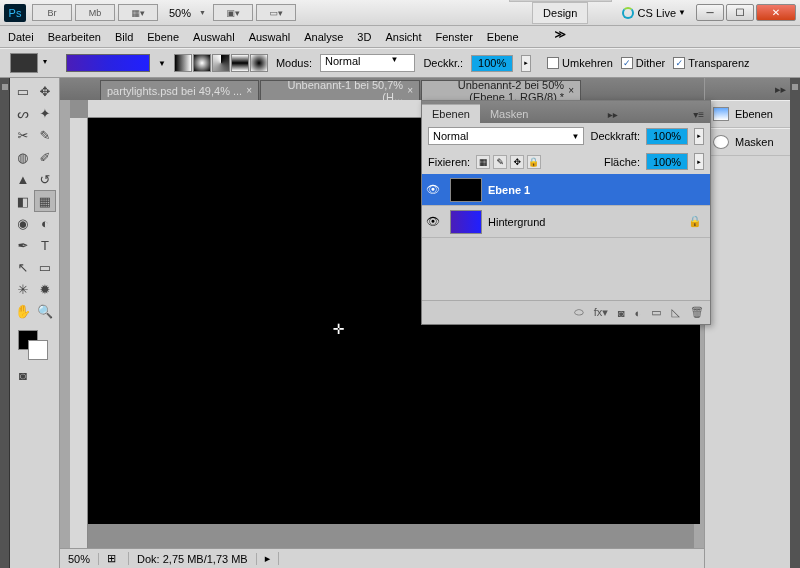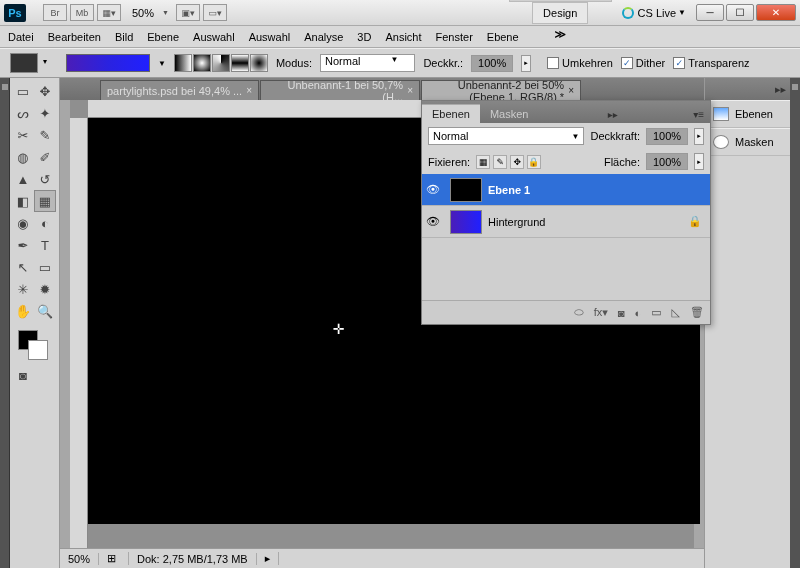--- a/index.html
+++ b/index.html
@@ -1,21 +1,21 @@
 <!DOCTYPE html>
 <html><head>
 <meta charset="utf-8">
 <style>
 * { box-sizing: border-box; margin: 0; padding: 0; font-family: "Segoe UI", Tahoma, sans-serif; font-size: 11px; }
 body { background: #d9d9d9; width: 800px; height: 568px; overflow: hidden; user-select: none; }
 
 
 .titlebar { height: 26px; background: linear-gradient(#f0f0f0,#d8d8d8); display: flex; align-items: center; padding: 0 4px; border-bottom: 1px solid #aaa; }
-.titlebar .ps-icon { width: 22px; height: 18px; background: #001d2f; color: #2fb8f5; font-weight: bold; display: flex; align-items: center; justify-content: center; border-radius: 2px; margin-right: 17px; font-size: 11px; }
-.titlebar .sq { width: 24px; height: 17px; border: 1px solid #999; background: #e4e4e4; display: flex; align-items: center; justify-content: center; margin-right: 3px; font-size: 9px; color: #555; }
+.titlebar .ps-icon { width: 22px; height: 18px; background: #001d2f; color: #2fb8f5; font-weight: normal; display: flex; align-items: center; justify-content: center; border-radius: 2px; margin-right: 6px; font-size: 11px; }
+.titlebar .sq { width: 40px; height: 17px; border: 1px solid #999; background: #e4e4e4; display: flex; align-items: center; justify-content: center; margin-right: 3px; font-size: 9px; color: #555; }
 .titlebar .dropdown-tiny { width: 8px; font-size: 7px; color: #555; margin-right: 6px; }
 .titlebar .zoom { margin: 0 8px; font-size: 11px; }
 .spacer { flex: 1; }
 .workspace-tabs { display: flex; align-items: center; flex-direction: column; }
 .workspace-tab { padding: 4px 10px; border: 1px solid #bbb; background: #e8e8e8; }
 .workspace-tab.active { background: #d0d0d0; font-weight: bold; }
 .more { padding: 4px 6px; font-weight: bold; }
 .cslive { display: flex; align-items: center; margin: 0 10px; }
 .cslive .ring { width: 12px; height: 12px; border: 2px solid #14a3c7; border-radius: 50%; margin-right: 4px; border-top-color: #95d840; }
 .winctrls { display: flex; gap: 2px; }
@@ -34,21 +34,21 @@
 .swatch-btn::after { content: "▾"; position: absolute; right: -10px; top: 3px; font-size: 8px; }
 .grad-preview { width: 84px; height: 18px; background: linear-gradient(90deg, #4a1db8, #2a22e0, #2020ff); border: 1px solid #666; }
 .grad-types { display: flex; gap: 1px; }
 .grad-type { width: 18px; height: 18px; border: 1px solid #888; background: linear-gradient(90deg,#000,#fff); }
 .grad-type:nth-child(2){ background: radial-gradient(circle,#fff,#000);}
 .grad-type:nth-child(3){ background: conic-gradient(#000,#fff);}
 .grad-type:nth-child(4){ background: linear-gradient(#fff,#000,#fff);}
 .grad-type:nth-child(5){ background: radial-gradient(#000,#fff);}
 .opt-label { font-size: 11px; }
 .opt-select { height: 18px; border: 1px solid #999; background: #fff; padding: 0 16px 0 4px; position: relative; }
-.numbox { width: 42px; height: 17px; border: 1px solid #999; background: #a3a3a3; text-align: center; display: inline-flex; align-items: center; justify-content: center; }
+.numbox { width: 42px; height: 17px; border: 1px solid #999; background: #0ea5e9; text-align: center; display: inline-flex; align-items: center; justify-content: center; }
 .spin { width: 10px; height: 17px; border: 1px solid #999; background: #eee; display: inline-flex; align-items: center; justify-content: center; font-size: 7px; }
 .chk { width: 12px; height: 12px; border: 1px solid #777; background: #fff; display: inline-flex; align-items: center; justify-content: center; font-size: 9px; color: #2a66b3; margin-right: 3px; }
 
 
 .main { display: flex; height: 490px; }
 .toolstrip { width: 10px; background: #535353; border-right: 1px solid #333; display:flex; flex-direction:column; align-items:center; padding-top:6px; gap:6px;}
 .toolstrip .t { width:6px; height:6px; background:#999; }
 .toolbox { width: 50px; background: #d4d4d4; border-right: 1px solid #999; display: flex; flex-wrap: wrap; padding: 2px; align-content: flex-start; }
 .tool { width: 22px; height: 22px; border: 1px solid transparent; display: flex; align-items: center; justify-content: center; font-size: 13px; color: #444; }
 .tool.sel { border: 1px solid #888; background: #b8b8b8; }

